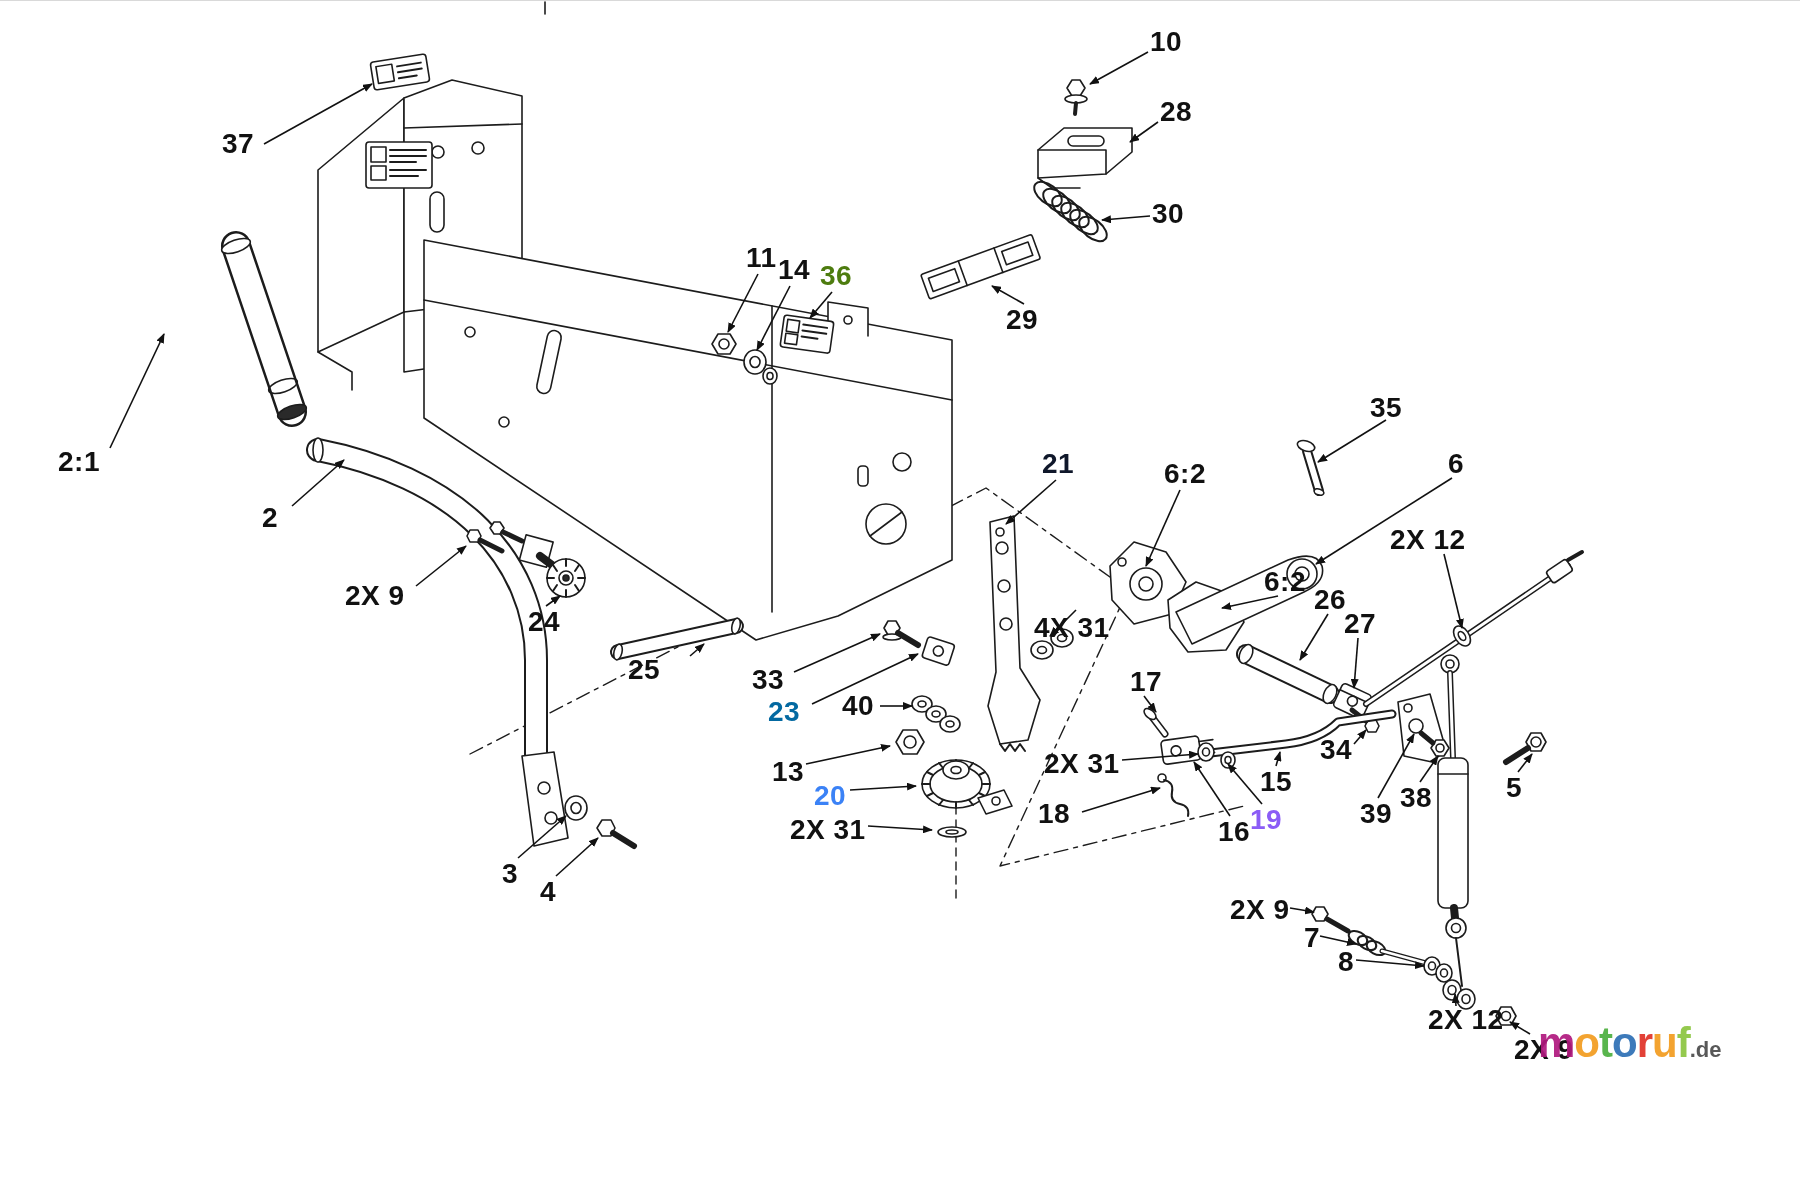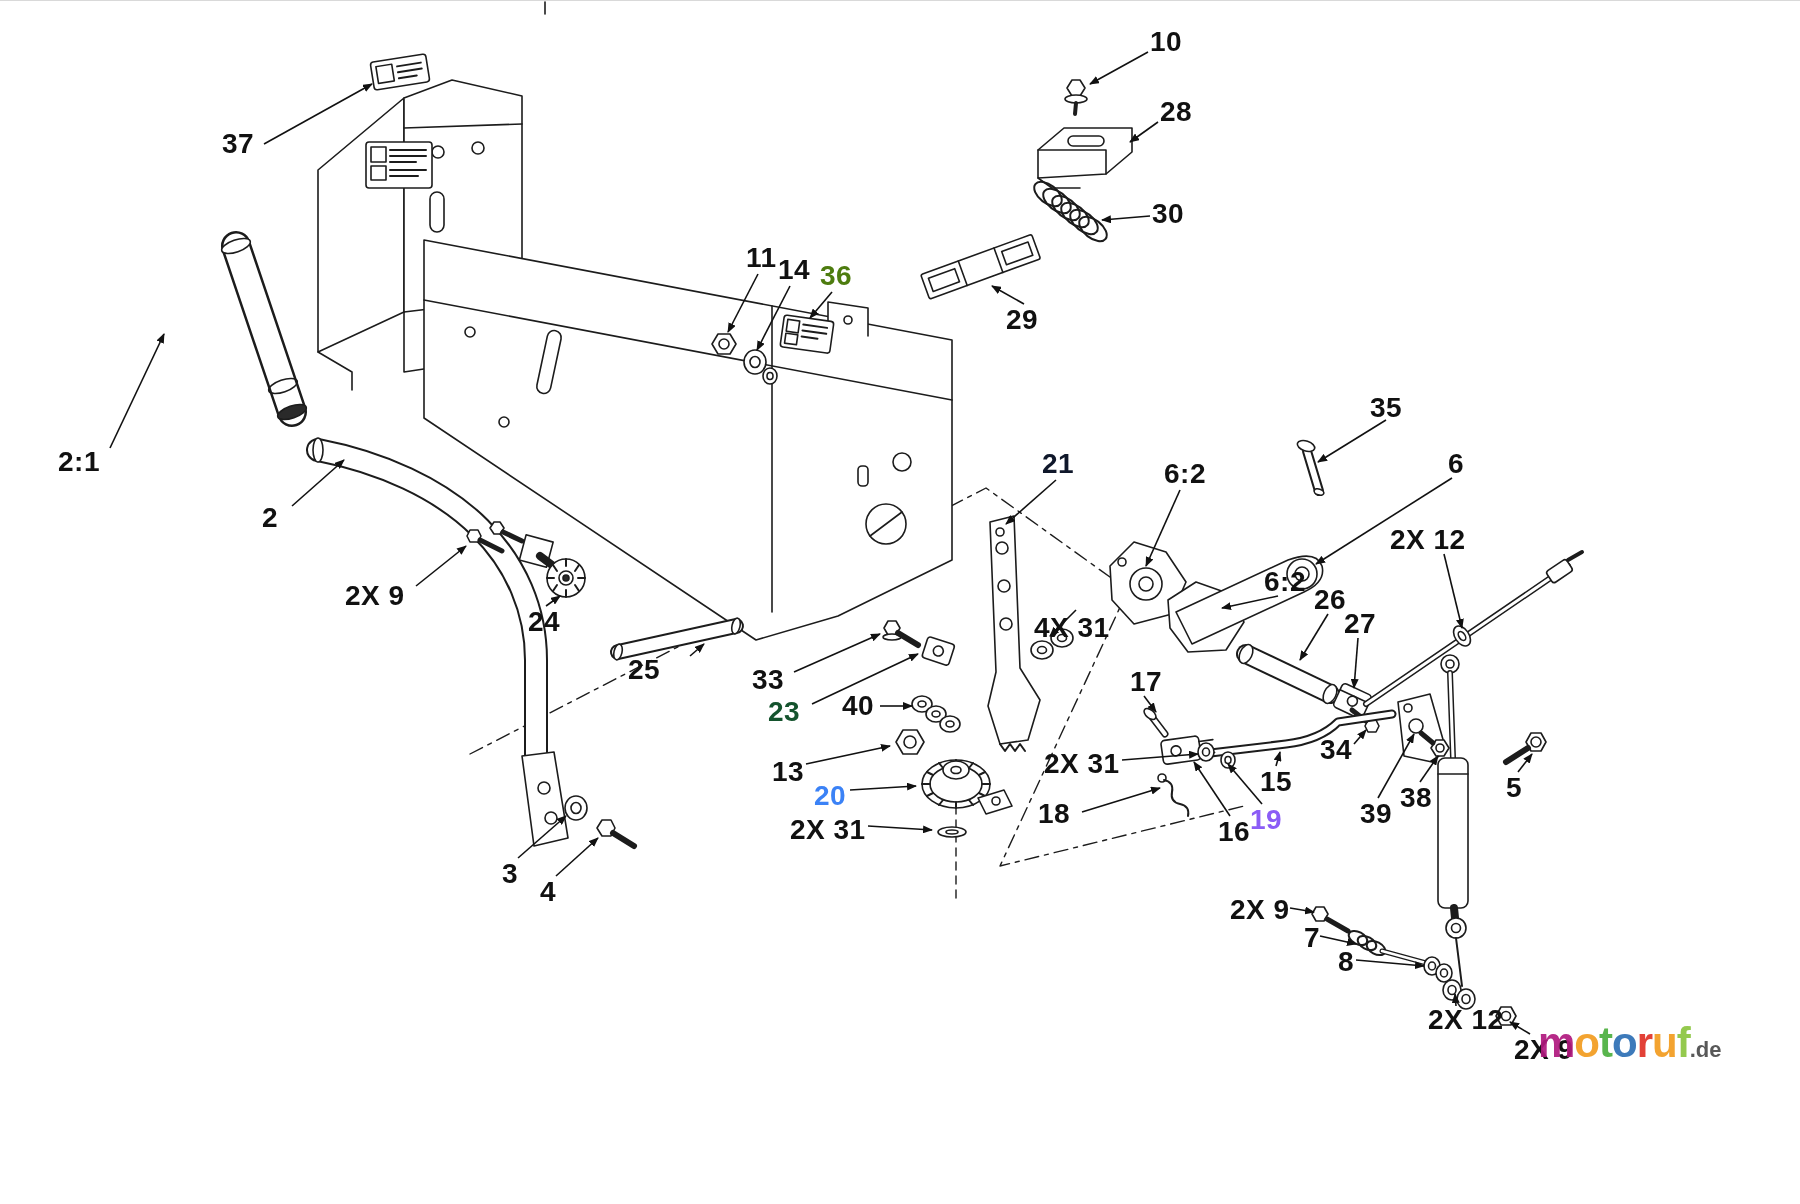--- a/index.html
+++ b/index.html
@@ -384,21 +384,21 @@
       <div class="callout" style="left: 1006px; top: 306px; color: rgb(17, 17, 17);">29</div>
       <div class="callout" style="left: 746px; top: 244px; color: rgb(17, 17, 17);">11</div>
       <div class="callout" style="left: 778px; top: 256px; color: rgb(17, 17, 17);">14</div>
       <div class="callout" style="left: 820px; top: 262px; color: #4d7c0f;">36</div>
       <div class="callout" style="left: 58px; top: 448px; color: rgb(17, 17, 17);">2:1</div>
       <div class="callout" style="left: 262px; top: 504px; color: rgb(17, 17, 17);">2</div>
       <div class="callout" style="left: 345px; top: 582px; color: rgb(17, 17, 17);">2X 9</div>
       <div class="callout" style="left: 528px; top: 608px; color: rgb(17, 17, 17);">24</div>
       <div class="callout" style="left: 628px; top: 656px; color: rgb(17, 17, 17);">25</div>
       <div class="callout" style="left: 752px; top: 666px; color: rgb(17, 17, 17);">33</div>
-      <div class="callout" style="left: 768px; top: 698px; color: #14532d;">23</div>
+      <div class="callout" style="left: 768px; top: 698px; color: #0369a1;">23</div>
       <div class="callout" style="left: 842px; top: 692px; color: rgb(17, 17, 17);">40</div>
       <div class="callout" style="left: 772px; top: 758px; color: rgb(17, 17, 17);">13</div>
       <div class="callout" style="left: 814px; top: 782px; color: #3b82f6;">20</div>
       <div class="callout" style="left: 790px; top: 816px; color: rgb(17, 17, 17);">2X 31</div>
       <div class="callout" style="left: 502px; top: 860px; color: rgb(17, 17, 17);">3</div>
       <div class="callout" style="left: 540px; top: 878px; color: rgb(17, 17, 17);">4</div>
       <div class="callout" style="left: 1042px; top: 450px; color: #0f172a;">21</div>
       <div class="callout" style="left: 1164px; top: 460px; color: rgb(17, 17, 17);">6:2</div>
       <div class="callout" style="left: 1034px; top: 580px; color: rgb(17, 17, 17); margin-top: 34px;">4X 31</div>
       <div class="callout" style="left: 1264px; top: 568px; color: rgb(17, 17, 17);">6:2</div>

